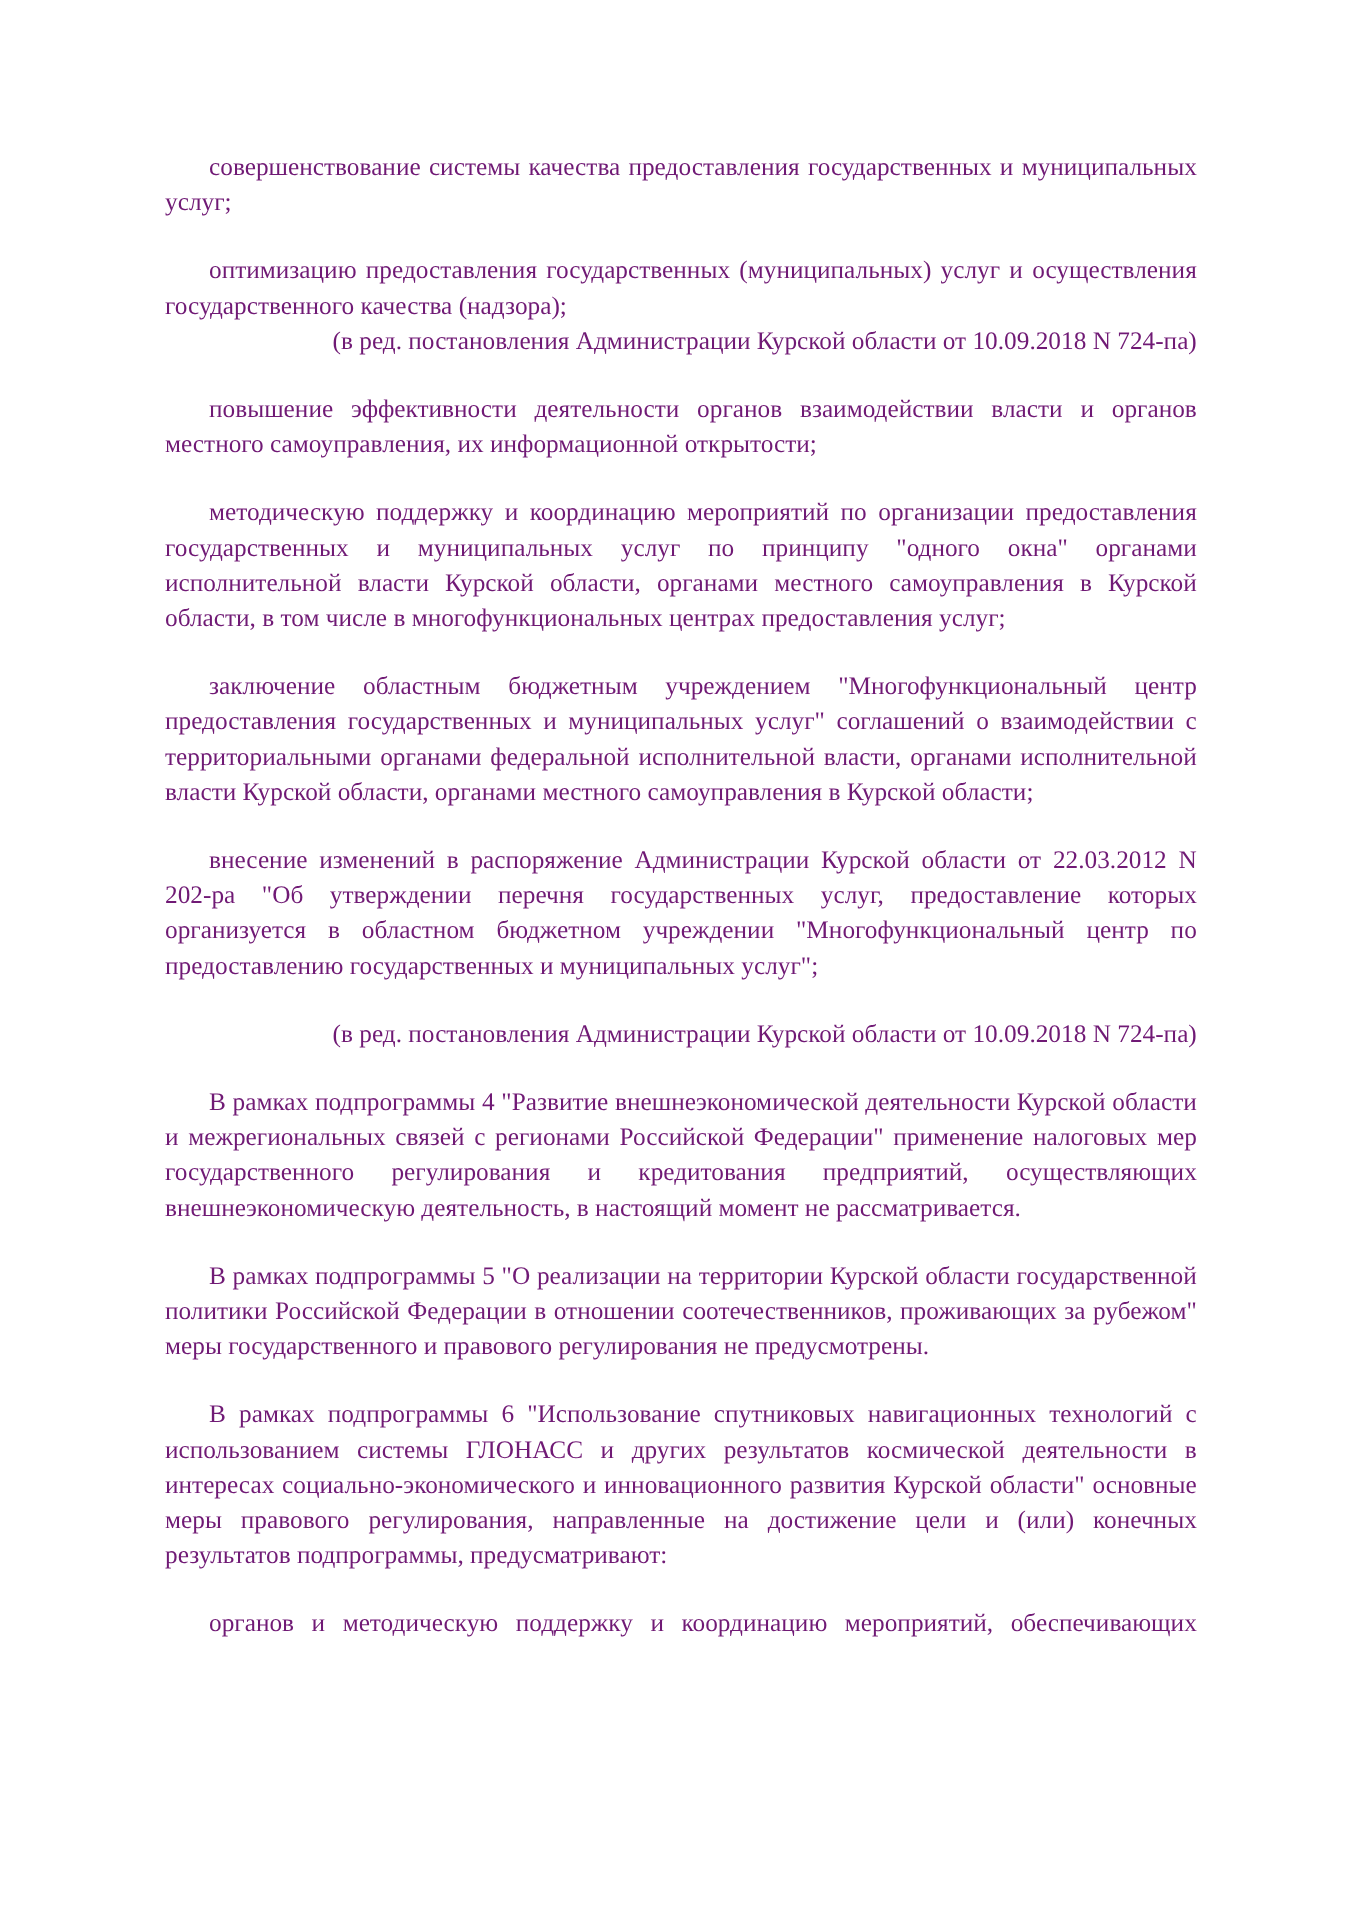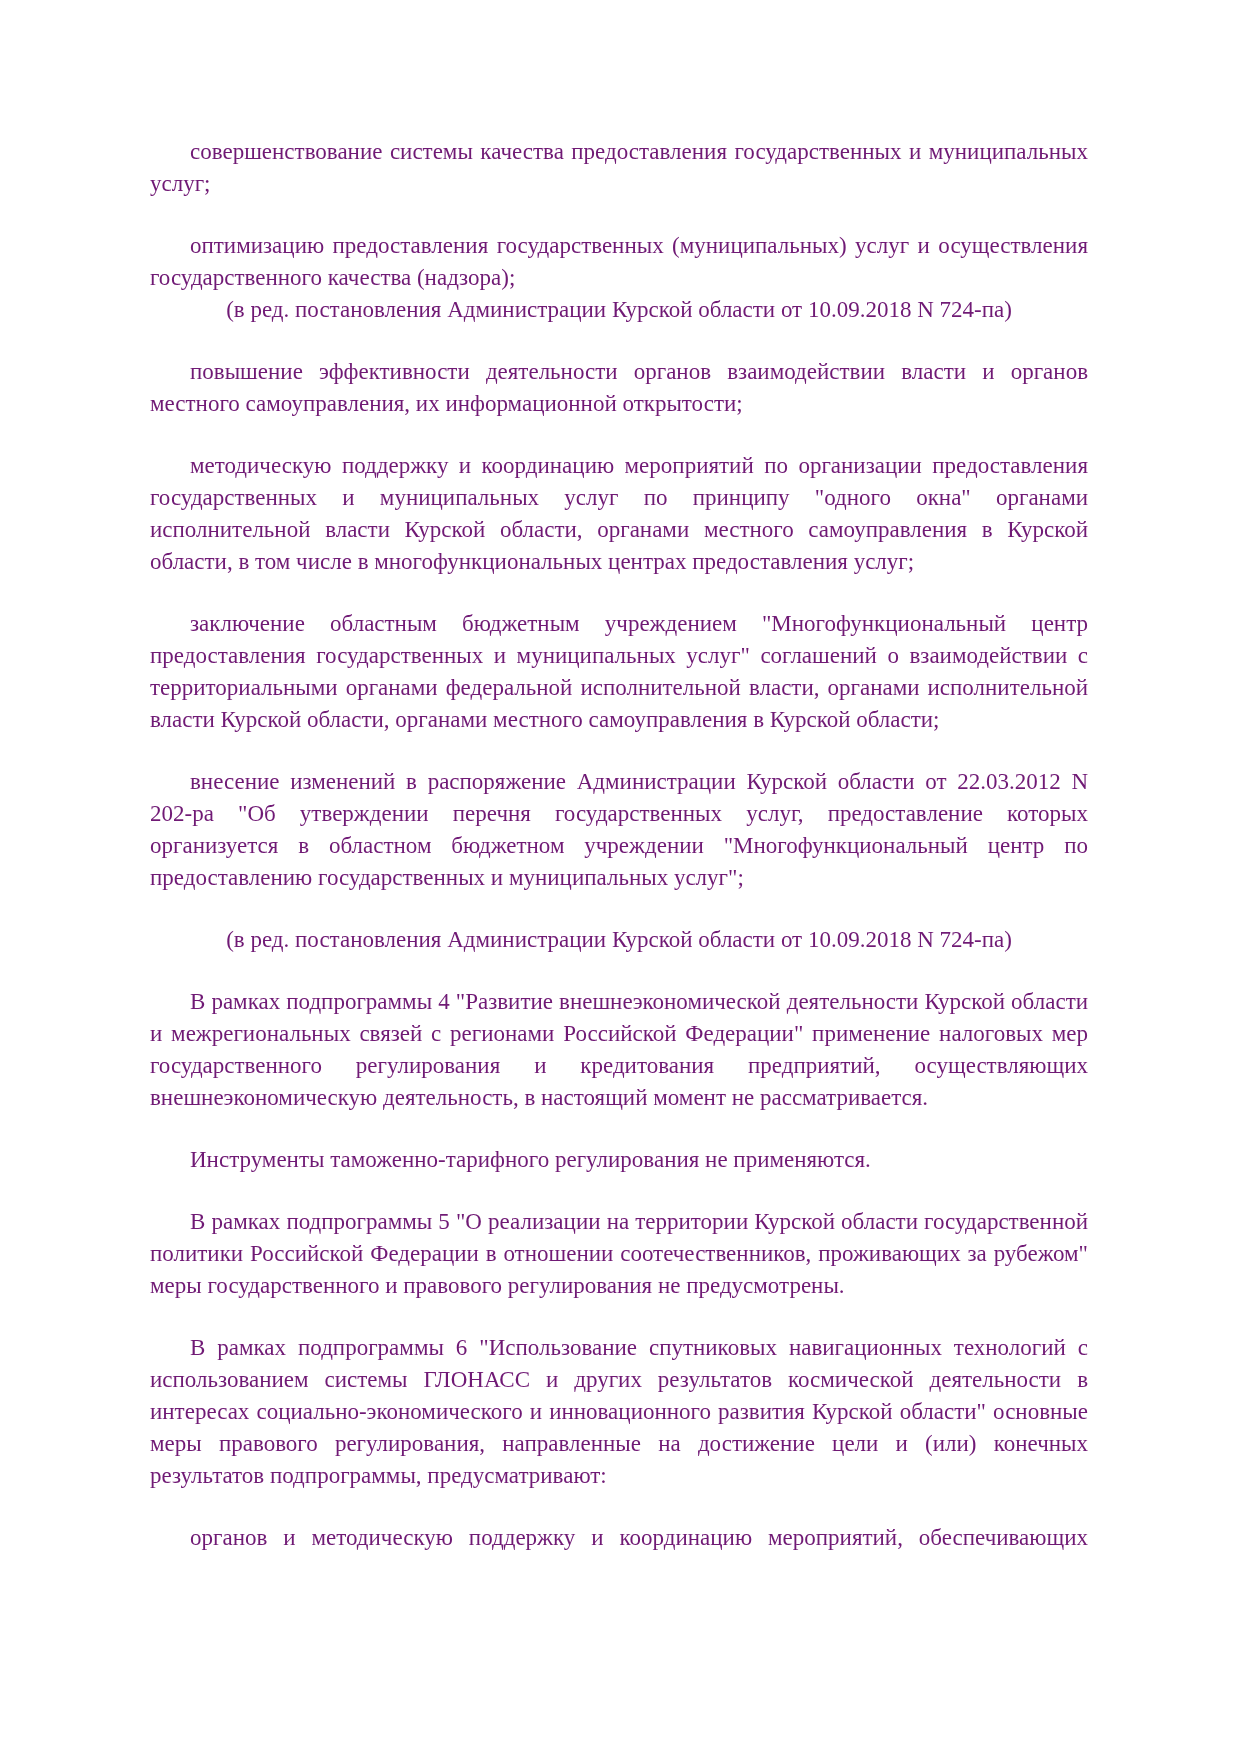--- a/index.html
+++ b/index.html
@@ -16,21 +16,21 @@
       margin-left: 32px;
     }
     .para {
       margin: 0 0 30px 0;
       text-align: justify;
       text-indent: 40px;
     }
     .para.tight { margin-bottom: 0; }
     .note {
       margin: 0 0 30px 0;
-      text-align: center;
+      text-align: right;
       text-indent: 0;
     }
     .para.last { margin-bottom: 0; text-align-last: justify; }
   </style>
 </head>
 <body>
 
 <div class="page">
   <p class="para">совершенствование системы качества предоставления государственных и муниципальных услуг;</p>
 
@@ -38,17 +38,16 @@
   <p class="note">(в ред. постановления Администрации Курской области от 10.09.2018 N 724-па)</p>
 
   <p class="para">повышение эффективности деятельности органов взаимодействии власти и органов местного самоуправления, их информационной открытости;</p>
   <p class="para">методическую поддержку и координацию мероприятий по организации предоставления государственных и муниципальных услуг по принципу "одного окна" органами исполнительной власти Курской области, органами местного самоуправления в Курской области, в том числе в многофункциональных центрах предоставления услуг;</p>
   <p class="para">заключение областным бюджетным учреждением "Многофункциональный центр предоставления государственных и муниципальных услуг" соглашений о взаимодействии с территориальными органами федеральной исполнительной власти, органами исполнительной власти Курской области, органами местного самоуправления в Курской области;</p>
   <p class="para">внесение изменений в распоряжение Администрации Курской области от 22.03.2012 N 202-ра "Об утверждении перечня государственных услуг, предоставление которых организуется в областном бюджетном учреждении "Многофункциональный центр по предоставлению государственных и муниципальных услуг";</p>
 
   <p class="note">(в ред. постановления Администрации Курской области от 10.09.2018 N 724-па)</p>
 
   <p class="para">В рамках подпрограммы 4 "Развитие внешнеэкономической деятельности Курской области и межрегиональных связей с регионами Российской Федерации" применение налоговых мер государственного регулирования и кредитования предприятий, осуществляющих внешнеэкономическую деятельность, в настоящий момент не рассматривается.</p>
-  <p class="para">Инструменты таможенно-тарифного регулирования не применяются.</p>
   <p class="para">В рамках подпрограммы 5 "О реализации на территории Курской области государственной политики Российской Федерации в отношении соотечественников, проживающих за рубежом" меры государственного и правового регулирования не предусмотрены.</p>
   <p class="para">В рамках подпрограммы 6 "Использование спутниковых навигационных технологий с использованием системы ГЛОНАСС и других результатов космической деятельности в интересах социально-экономического и инновационного развития Курской области" основные меры правового регулирования, направленные на достижение цели и (или) конечных результатов подпрограммы, предусматривают:</p>
   <p class="para last">органов и методическую поддержку и координацию мероприятий, обеспечивающих</p>
 </div>
 
 </body></html>

